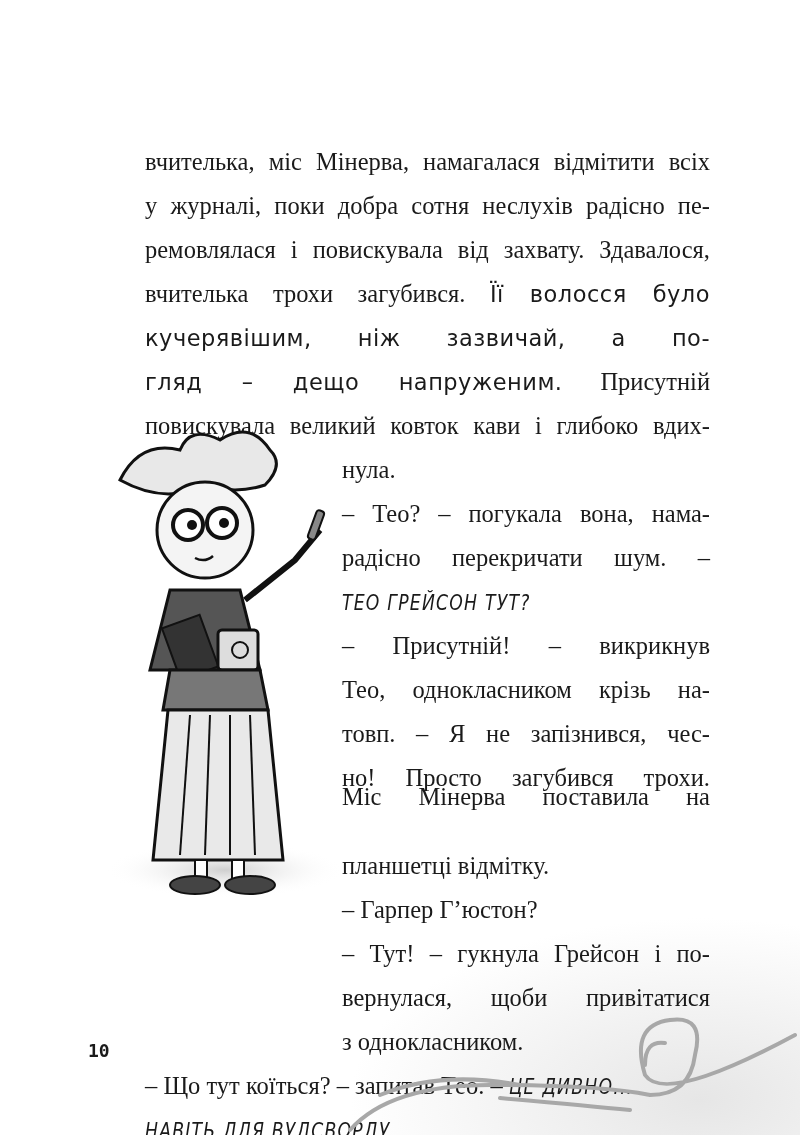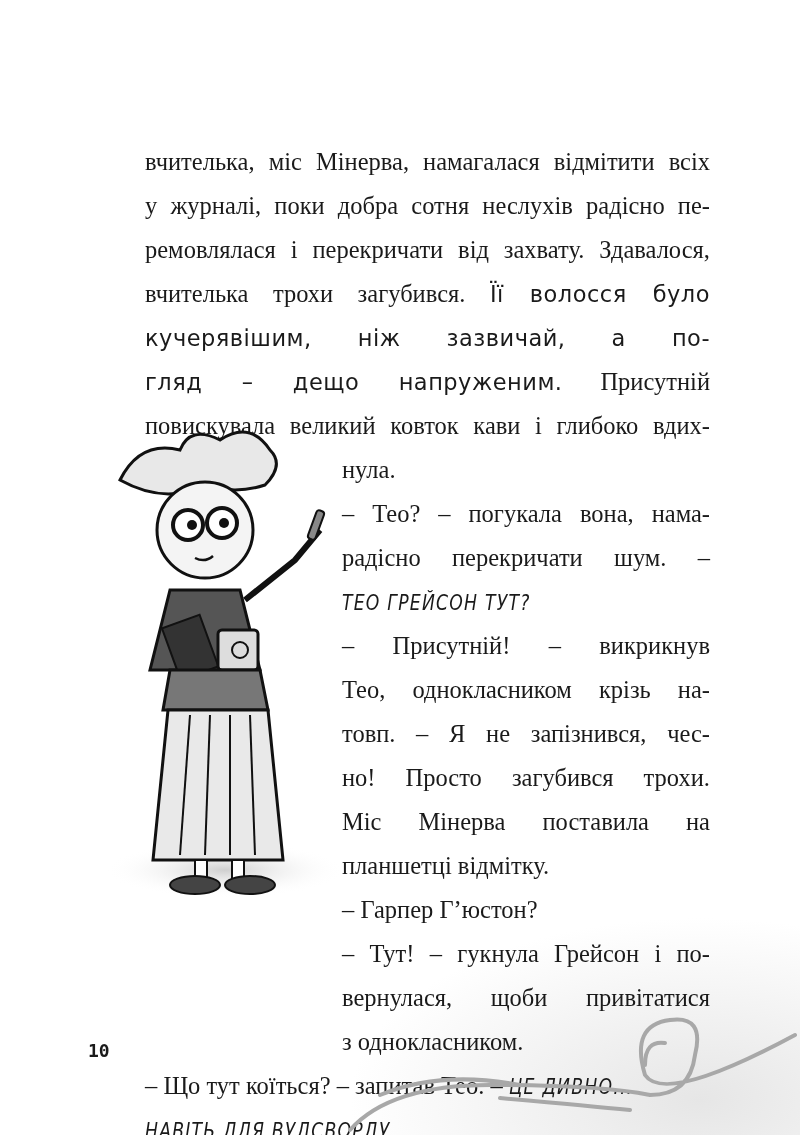--- a/index.html
+++ b/index.html
@@ -36,35 +36,35 @@
     .illustration { position: absolute; left: 100px; top: 420px; width: 245px; height: 480px; }
     .swirl { position: absolute; left: 300px; top: 1000px; width: 500px; height: 135px; }
   </style>
 </head>
 <body>
 
 <div class="page-bg"></div>
 
 <div class="line" style="top:146px"><span>вчителька, міс Мінерва, намагалася відмітити всіх</span></div>
 <div class="line" style="top:190px"><span>у журналі, поки добра сотня неслухів радісно пе-</span></div>
-<div class="line" style="top:234px"><span>ремовлялася і перекричати від захвату. Здавалося,</span></div>
+<div class="line" style="top:234px"><span>ремовлялася і повискувала від захвату. Здавалося,</span></div>
 <div class="line" style="top:278px"><span>вчителька трохи загубився.</span> <span class="bold-accent">Її волосся було</span></div>
 <div class="line" style="top:322px"><span class="bold-accent">кучерявішим, ніж зазвичай, а по-</span></div>
 <div class="line" style="top:366px"><span class="bold-accent">гляд – дещо напруженим.</span> <span>Присутній</span></div>
 <div class="line" style="top:410px"><span>повискувала великий ковток кави і глибоко вдих-</span></div>
 
 <div class="line narrow short" style="top:454px"><span>нула.</span></div>
 <div class="line narrow" style="top:498px"><span>–   Тео? – погукала вона, нама-</span></div>
 <div class="line narrow" style="top:542px"><span>радісно перекричати шум. –</span></div>
 <div class="line narrow short" style="top:586px"><span class="hand">Тео Грейсон тут?</span></div>
 <div class="line narrow" style="top:630px"><span>–   Присутній!  –  викрикнув</span></div>
 <div class="line narrow" style="top:674px"><span>Тео, однокласником крізь на-</span></div>
 <div class="line narrow" style="top:718px"><span>товп. – Я не запізнився, чес-</span></div>
 <div class="line narrow" style="top:762px"><span>но! Просто загубився трохи.</span></div>
-<div class="line narrow" style="top:806px"><span>Міс Мінерва поставила на</span></div>
+<div class="line narrow" style="top:781px"><span>Міс Мінерва поставила на</span></div>
 <div class="line narrow short" style="top:850px"><span>планшетці відмітку.</span></div>
 <div class="line narrow short" style="top:894px"><span>–   Гарпер Г’юстон?</span></div>
 <div class="line narrow" style="top:938px"><span>–   Тут! – гукнула Грейсон і по-</span></div>
 <div class="line narrow" style="top:982px"><span>вернулася, щоби привітатися</span></div>
 <div class="line narrow short" style="top:1026px"><span>з однокласником.</span></div>
 <div class="line short" style="top:1070px"><span>– Що тут коїться? – запитав Тео. –</span> <span class="hand">Це дивно...</span></div>
 <div class="line short" style="top:1114px"><span class="hand">навіть для вудсворду.</span></div>
 
 <div class="page-number">10</div>
 

